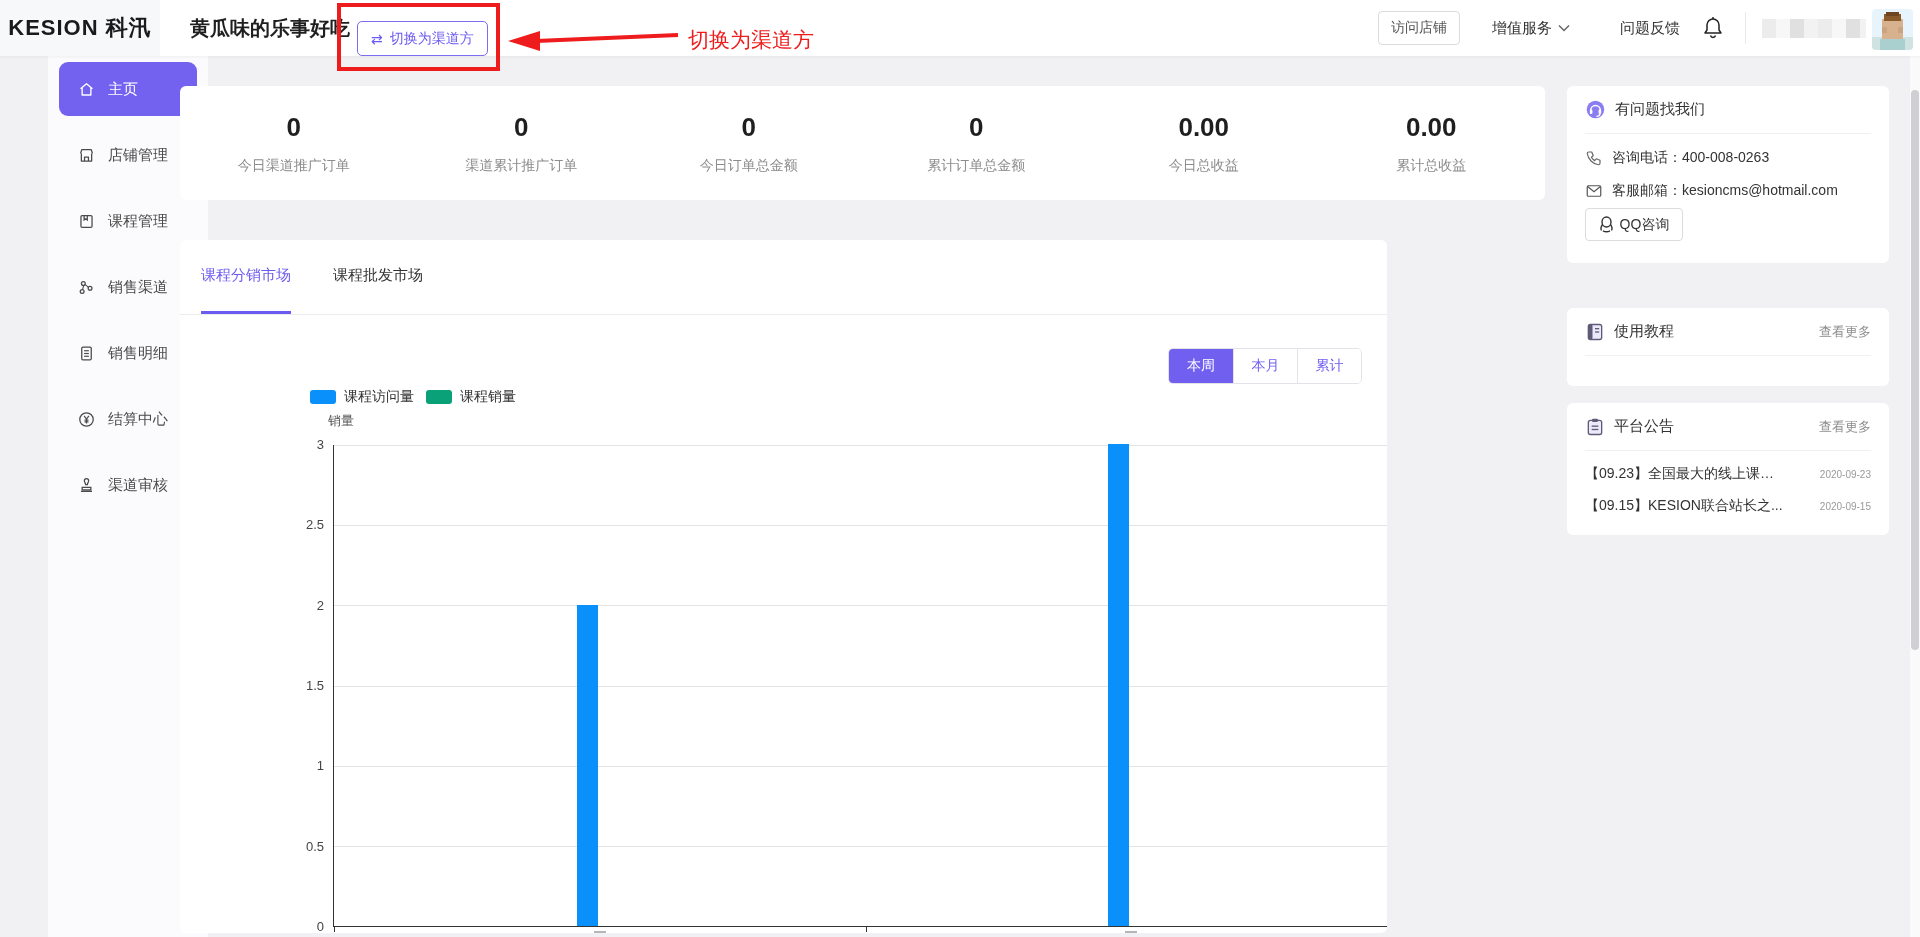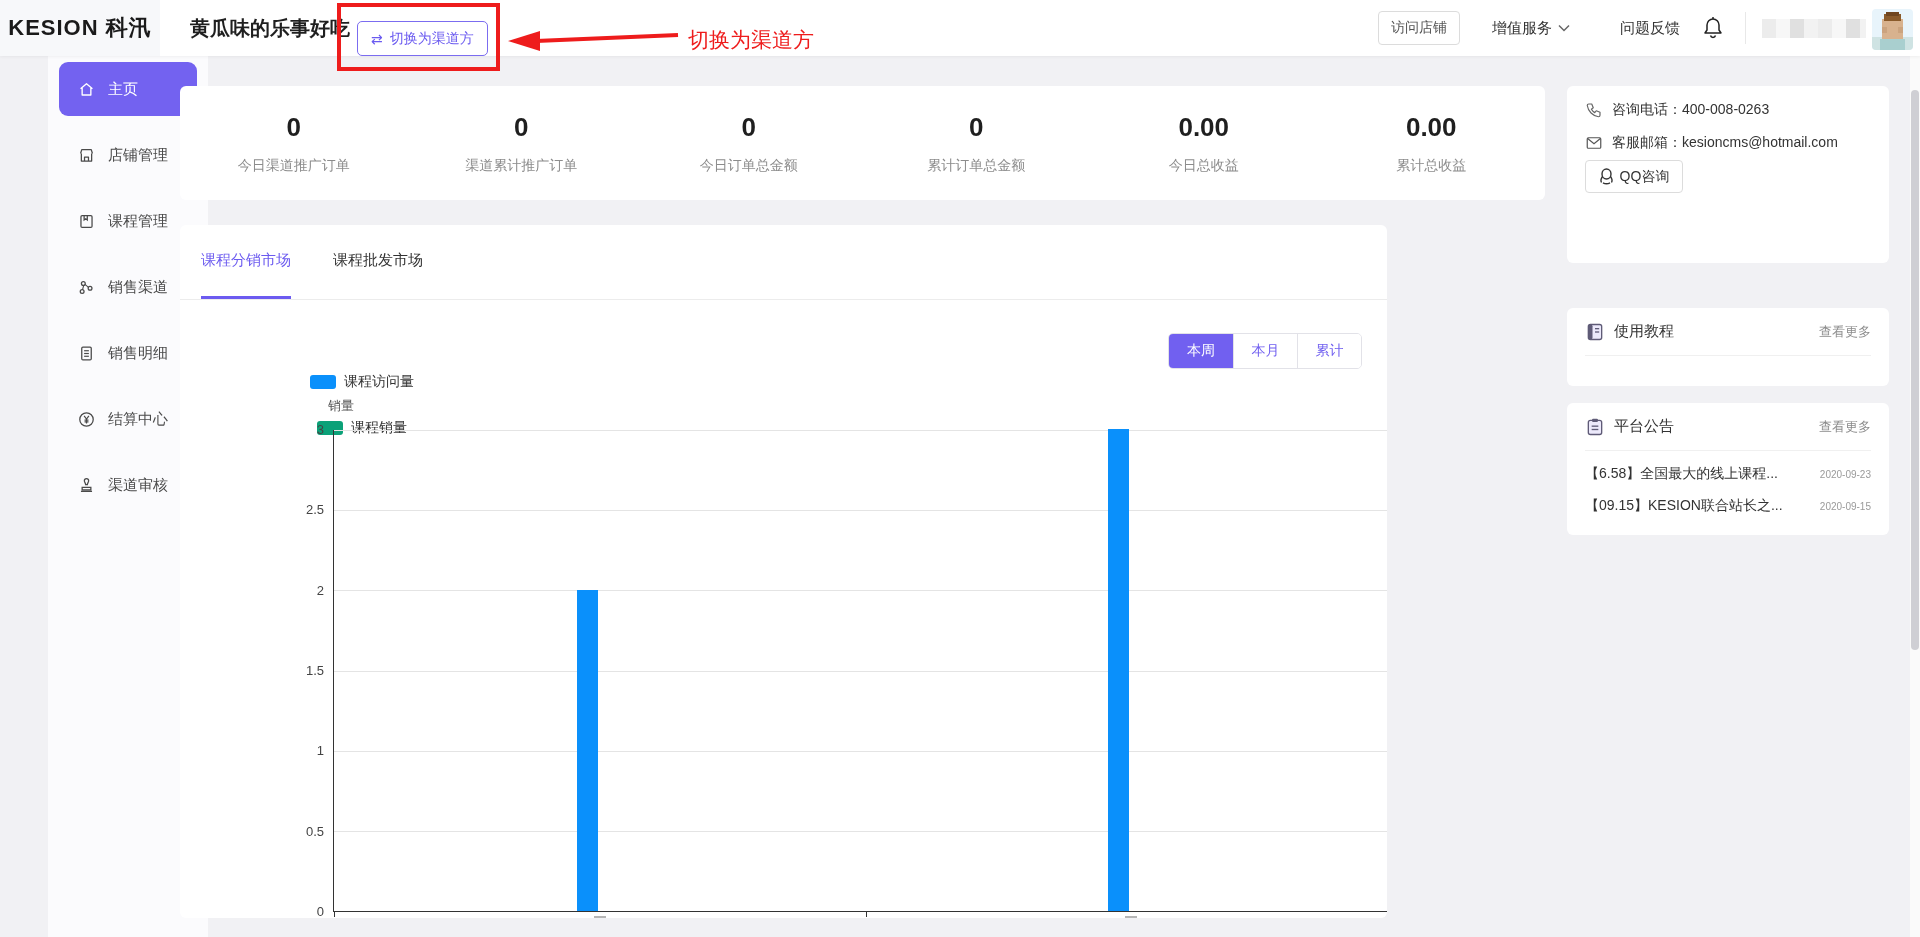--- a/index.html
+++ b/index.html
@@ -35,29 +35,29 @@
   
   .card { position:absolute; background:#fff; border-radius:6px; }
 
   
   .stats-card { left:180px; top:86px; width:1365px; height:114px; display:flex; }
   .stat-item { flex:1; display:flex; flex-direction:column; align-items:center; justify-content:center; gap:14px; }
   .stat-value { font-size:26px; font-weight:bold; color:#1f1f1f; }
   .stat-label { font-size:14px; color:#8c8c8c; }
 
   
-  .chart-card { left:180px; top:225px; width:1207px; height:693px; overflow:hidden; }
+  .chart-card { left:180px; top:240px; width:1207px; height:693px; overflow:hidden; }
   .tabs-row { position:absolute; left:0; top:0; width:100%; height:75px; border-bottom:1px solid #ececec; padding-left:21px; display:flex; align-items:stretch; gap:42px; }
   .tab { display:flex; align-items:center; font-size:15px; color:#333; cursor:pointer; border-bottom:3px solid transparent; }
   .tab.active { color:#6c5bf0; border-bottom-color:#6c5bf0; }
   .period-group { position:absolute; right:25px; top:108px; display:flex; border:1px solid #e2e2e8; border-radius:5px; overflow:hidden; }
   .period-btn { width:64px; height:34px; background:#fff; border:none; border-left:1px solid #e2e2e8; font-size:14px; color:#7160f0; cursor:pointer; }
   .period-btn:first-child { border-left:none; }
   .period-btn.active { background:#7160f0; color:#fff; }
-  .legend { position:absolute; left:130px; top:148px; display:flex; align-items:center; gap:28px;flex-direction:column; }
+  .legend { position:absolute; left:130px; top:148px; display:flex; align-items:center; gap:12px; }
   .legend-entry { display:flex; align-items:center; gap:8px; font-size:14px; color:#333; cursor:pointer; }
   .legend-swatch { width:26px; height:14px; border-radius:3px; }
   .y-title { position:absolute; left:148px; top:172px; font-size:13px; color:#555; }
   .plot { position:absolute; left:153px; top:205px; width:1063px; height:482px; border-left:1px solid #333; border-bottom:1px solid #333; }
   .gridline { position:absolute; left:0; width:100%; height:1px; background:#e4e4e4; }
   .y-tick-label { position:absolute; width:40px; text-align:right; font-size:13px; color:#444; }
   .bar { position:absolute; bottom:0; }
   .x-tick { position:absolute; width:1px; height:5px; background:#333; top:482px; }
   .x-label-sliver { position:absolute; top:486px; width:12px; height:4px; background:#b5b5b5; }
 
@@ -254,20 +254,30 @@
       <div class="x-tick" style="left: 531.5px;"></div>
       <div class="x-tick" style="left: 1062px;"></div>
       <div class="bar" style="left: 242.75px; width: 21px; height: 321.333px; background: rgb(10, 144, 251);"></div>
       <div class="bar" style="left: 774.25px; width: 21px; height: 482px; background: rgb(10, 144, 251);"></div>
       <div class="x-label-sliver" style="left: 259.75px;"></div>
       <div class="x-label-sliver" style="left: 791.25px;"></div>
     </div>
 </div>
 
 <div class="card help-card">
+  <div class="panel-header">
+    <svg width="21" height="21" viewBox="0 0 24 24">
+      <circle cx="12" cy="12" r="10" fill="#8a7df2"></circle>
+      <path d="M6.5 13 a5.5 5.5 0 0 1 11 0" fill="none" stroke="#fff" stroke-width="1.8"></path>
+      <rect x="5.5" y="12" width="3" height="5" rx="1.4" fill="#fff"></rect>
+      <rect x="15.5" y="12" width="3" height="5" rx="1.4" fill="#fff"></rect>
+      <path d="M17 17 q0 2.5 -4 2.8" fill="none" stroke="#fff" stroke-width="1.6"></path>
+    </svg>
+    <span>有问题找我们</span>
+  </div>
   <div class="contact-row">
     <svg width="18" height="18" viewBox="0 0 24 24">
       <path d="M5 4 h4 l2 5 -2.5 2 a12 12 0 0 0 4.5 4.5 l2-2.5 5 2 v4 a2 2 0 0 1-2 2 A18 18 0 0 1 3 6 a2 2 0 0 1 2-2 Z" fill="none" stroke="#666" stroke-width="1.6" stroke-linejoin="round"></path>
     </svg>
     <span>咨询电话：400-008-0263</span>
   </div>
   <div class="contact-row">
     <svg width="18" height="18" viewBox="0 0 24 24">
       <rect x="3" y="5" width="18" height="14" rx="1.5" fill="none" stroke="#555" stroke-width="1.6"></rect>
       <polyline points="3.5,6 12,13 20.5,6" fill="none" stroke="#555" stroke-width="1.6"></polyline>
@@ -303,21 +313,21 @@
       <rect x="4" y="4" width="16" height="17" rx="2.5" fill="#ece9fb" stroke="#5f5b77" stroke-width="1.6"></rect>
       <rect x="8.5" y="2" width="7" height="4" rx="1.2" fill="#5f5b77"></rect>
       <line x1="8" y1="11" x2="16" y2="11" stroke="#5f5b77" stroke-width="1.6"></line>
       <line x1="8" y1="15" x2="16" y2="15" stroke="#5f5b77" stroke-width="1.6"></line>
     </svg>
     <span>平台公告</span>
     <span class="more">查看更多</span>
   </div>
   <div id="news-list">
       <div class="news-row">
-        <span class="news-title">【6.58】全国最大的线上课程...</span>
+        <span class="news-title">【09.23】全国最大的线上课程...</span>
         <span class="news-date">2020-09-23</span>
       </div>
       <div class="news-row">
         <span class="news-title">【09.15】KESION联合站长之...</span>
         <span class="news-date">2020-09-15</span>
       </div>
     </div>
 </div>
 
 <div class="scrollbar-track">

